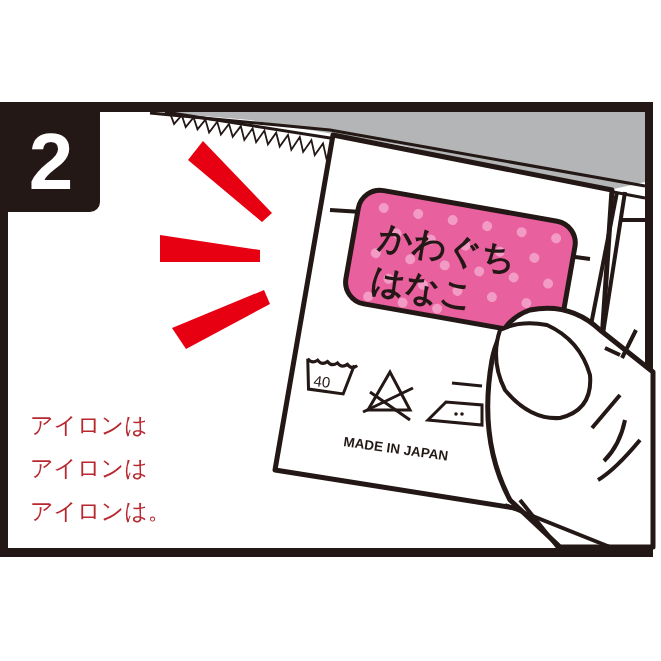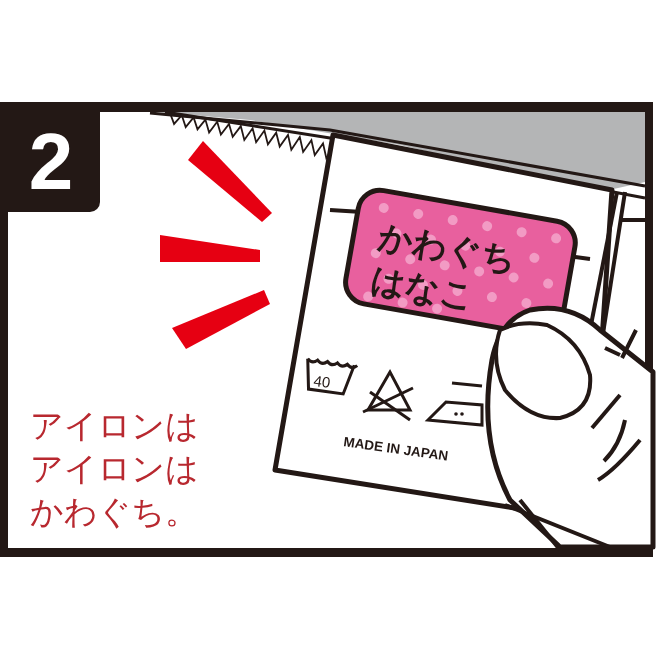--- a/index.html
+++ b/index.html
@@ -2,21 +2,21 @@
 <html><head>
   <meta charset="utf-8">
   <style>
     html, body { margin: 0; padding: 0; background: #ffffff; }
     body { width: 661px; height: 661px; position: relative; overflow: hidden; font-family: "DejaVu Sans", sans-serif; }
     .panel { position: absolute; left: 0; top: 102px; width: 653px; height: 455px; background: #231815; }
     .panel-inner { position: absolute; left: 8px; top: 10px; right: 8px; bottom: 9px; background: #ffffff; overflow: hidden; }
     .step-badge { position: absolute; left: 0; top: 0; width: 100px; height: 110px; background: #231815; border-bottom-right-radius: 10px; z-index: 3; }
     .step-number { position: absolute; left: 0; top: 0; width: 100px; height: 110px; color: #ffffff; font-family: "Liberation Sans", sans-serif; font-weight: bold; font-size: 80px; line-height: 120px; text-align: center; letter-spacing: -2px; }
     svg.art { position: absolute; left: 0; top: 0; width: 661px; height: 661px; z-index: 2; }
-    .caption { position: absolute; left: 30px; top: 404px; z-index: 4; color: #b8282f; font-family: "DejaVu Sans", sans-serif; font-size: 33px; line-height: 43px; letter-spacing: 0px; }
+    .caption { position: absolute; left: 30px; top: 404px; z-index: 4; color: #b8282f; font-family: "DejaVu Sans", sans-serif; font-size: 23px; line-height: 43px; letter-spacing: 0px; }
     .caption div { white-space: nowrap; }
     .label-text { font-family: "DejaVu Sans", sans-serif; font-weight: bold; }
     .made-in { font-family: "Liberation Sans", sans-serif; font-weight: bold; }
   </style>
 </head>
 <body>
 
 <div class="panel">
   <div class="panel-inner"></div>
 </div>
@@ -112,14 +112,14 @@
   </g>
 </svg>
 
 <div class="step-badge" style="top:102px;">
   <div class="step-number">2</div>
 </div>
 
 <div class="caption">
   <div>アイロンは</div>
   <div>アイロンは</div>
-  <div>かわぐち。</div>
+  <div>アイロンは。</div>
 </div>
 
 </body></html>

